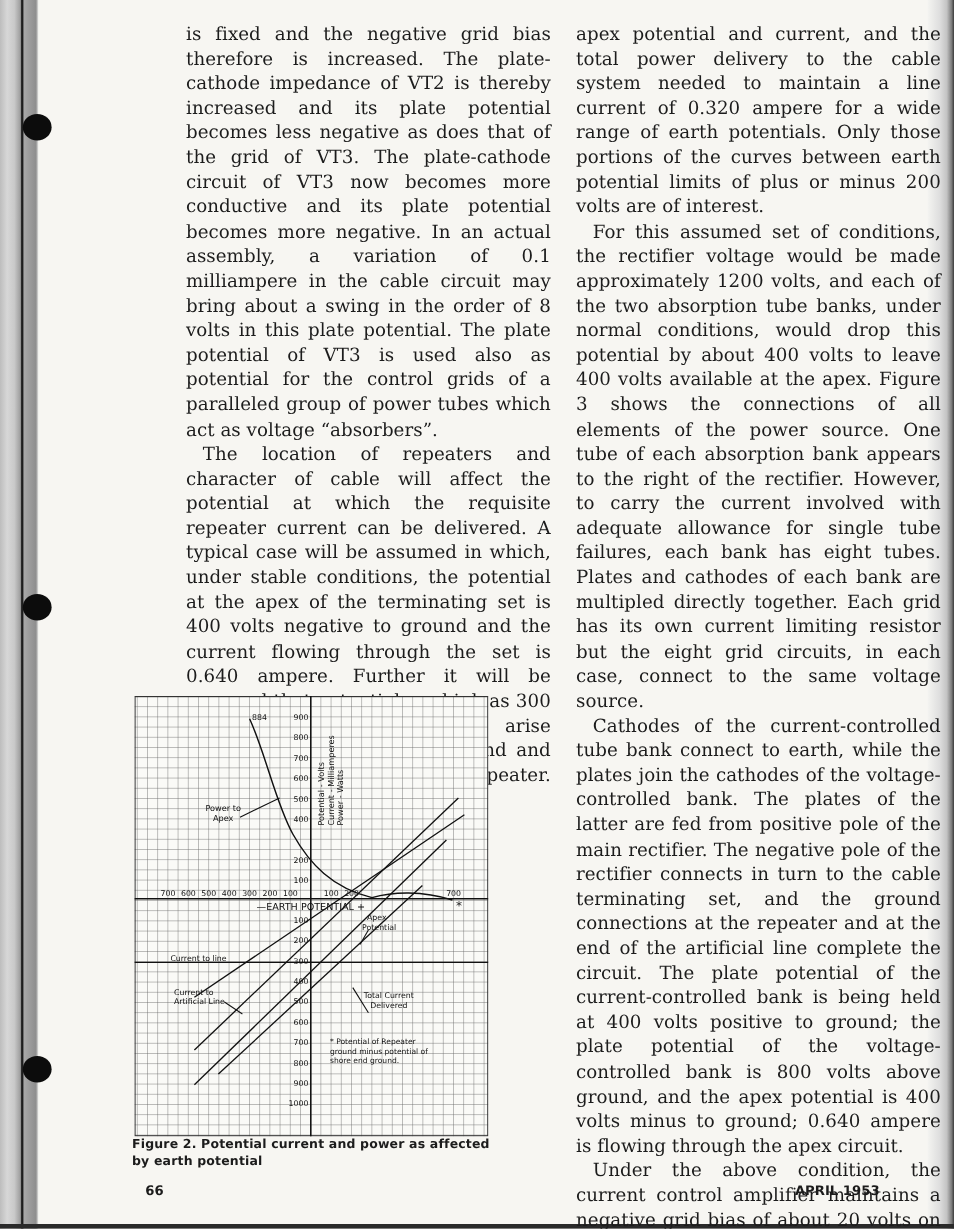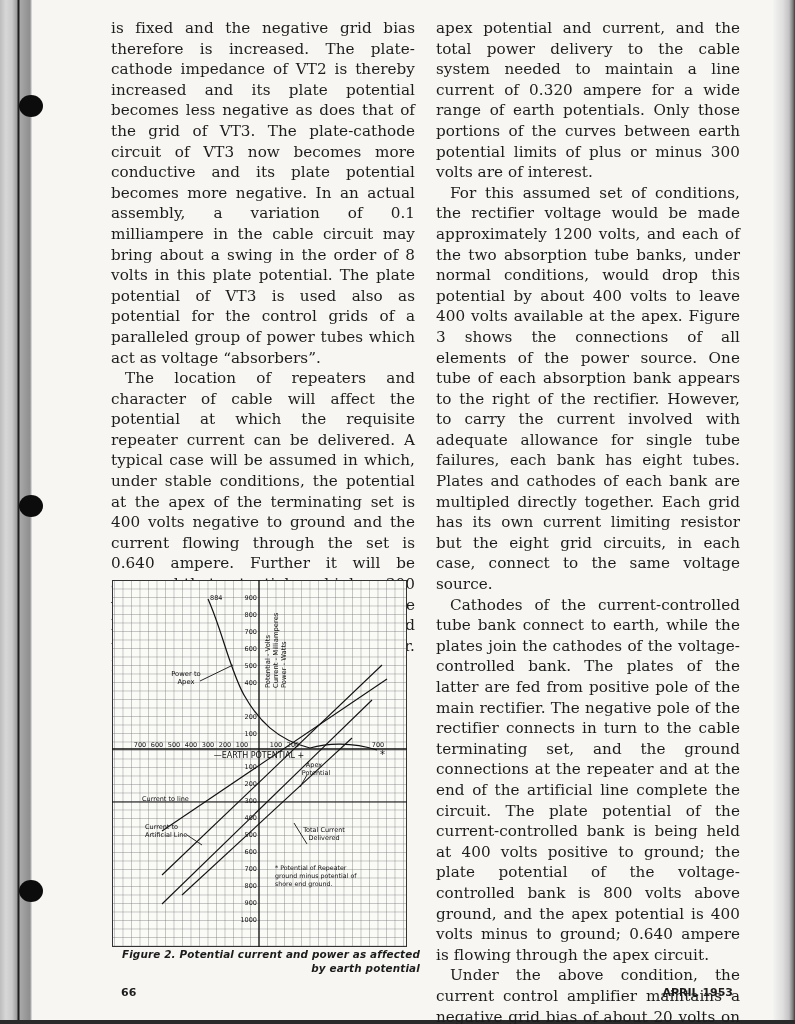--- a/index.html
+++ b/index.html
@@ -13,35 +13,35 @@
     position:absolute; left:0; top:0; width:32px; height:1024px;
     background:linear-gradient(90deg,#bdbdbd 0,#d7d7d7 6px,#c9c9c9 12px,#9d9d9d 17px,#1e1e1e 18px,#1e1e1e 19px,#a8a8a8 20px,#8e8e8e 30px,#e9e9e7 32px);
   }
   .hole { position:absolute; left:19px; width:24px; height:22px; border-radius:50%; background:#0c0c0c; }
   .right-edge {
     position:absolute; right:0; top:0; width:22px; height:1024px;
     background:linear-gradient(90deg,#f4f4f1 0,#dedede 10px,#c3c3c3 16px,#7c7c7c 20px,#3a3a3a 22px);
   }
   .bottom-edge { position:absolute; left:0; right:0; bottom:0; height:4px; background:#2a2a2a; }
 
-  .col { position:absolute; font-size:15.2px; line-height:20.6px; text-align:justify; letter-spacing:0.05px; }
+  .col { position:absolute; font-size:15.2px; line-height:20.6px; text-align:justify; letter-spacing:0.05px;margin-left:44px; }
   .col p { margin:0; text-indent:14px; }
   .col p.noindent { text-indent:0; }
   #col-left { left:111px; top:18px; width:304px; }
   #col-right { left:436px; top:18px; width:304px; }
   h3.section {
     font-family:"DejaVu Sans","Liberation Sans",sans-serif;
     font-weight:bold; font-size:13.2px; margin:22px 0 4px 0; letter-spacing:0.1px;
   }
   .figure { position:absolute; left:112px; top:580px; width:295px; height:367px; }
   .figure svg { display:block; }
   .caption {
-    position:absolute; left:110px; top:947px; width:310px; text-align:right;
+    position:absolute; left:110px; top:947px; width:310px; text-align:left;
     font-family:"DejaVu Sans","Liberation Sans",sans-serif; font-weight:bold;
-    font-size:10.4px; line-height:14px; letter-spacing:0.15px;font-style:italic;
+    font-size:10.4px; line-height:14px; letter-spacing:0.15px;
   }
   .folio {
     position:absolute; top:986px;
     font-family:"DejaVu Sans","Liberation Sans",sans-serif; font-weight:bold; font-size:11px;
   }
   #page-number { left:109px;margin-left:12px; }
   #issue-date { right:62px; }
 </style>
 </head>
 <body>
@@ -153,21 +153,21 @@
       <text x="163" y="290">* Potential of Repeater</text>
       <text x="163" y="298">ground minus potential of</text>
       <text x="163" y="306">shore end ground.</text>
     </g>
   </svg>
 </div>
 
 <div class="caption">Figure 2. Potential current and power as affected by earth potential</div>
 
 <div id="col-right" class="col">
-  <p class="noindent">apex potential and current, and the total power delivery to the cable system needed to maintain a line current of 0.320 ampere for a wide range of earth potentials. Only those portions of the curves between earth potential limits of plus or minus 300 volts are of interest.</p>
+  <p class="noindent">apex potential and current, and the total power delivery to the cable system needed to maintain a line current of 0.320 ampere for a wide range of earth potentials. Only those portions of the curves between earth potential limits of plus or minus 200 volts are of interest.</p>
   <p>For this assumed set of conditions, the rectifier voltage would be made approximately 1200 volts, and each of the two absorption tube banks, under normal conditions, would drop this potential by about 400 volts to leave 400 volts available at the apex. Figure 3 shows the connections of all elements of the power source. One tube of each absorption bank appears to the right of the rectifier. However, to carry the current involved with adequate allowance for single tube failures, each bank has eight tubes. Plates and cathodes of each bank are multipled directly together. Each grid has its own current limiting resistor but the eight grid circuits, in each case, connect to the same voltage source.</p>
   <p>Cathodes of the current-controlled tube bank connect to earth, while the plates join the cathodes of the voltage-controlled bank. The plates of the latter are fed from positive pole of the main rectifier. The negative pole of the rectifier connects in turn to the cable terminating set, and the ground connections at the repeater and at the end of the artificial line complete the circuit. The plate potential of the current-controlled bank is being held at 400 volts positive to ground; the plate potential of the voltage-controlled bank is 800 volts above ground, and the apex potential is 400 volts minus to ground; 0.640 ampere is flowing through the apex circuit.</p>
   <p>Under the above condition, the current control amplifier maintains a negative grid bias of about 20 volts on the tubes of the current-controlled bank. Should an earth potential appear, this grid potential will become more negative if the line current has increased, and less negative if the line current has decreased. The voltage drop across the plate cathode circuit of the current-controlled tube bank will become greater or less accordingly.</p>
 
 </div>
 
 <div id="page-number" class="folio">66</div>
 <div id="issue-date" class="folio">APRIL 1953</div>
 
 </body></html>

